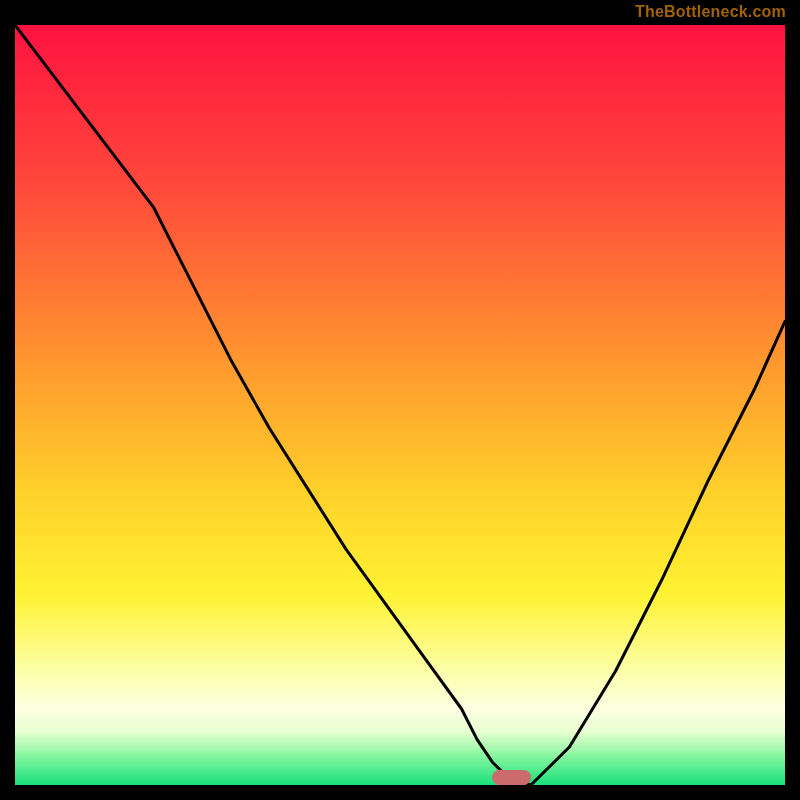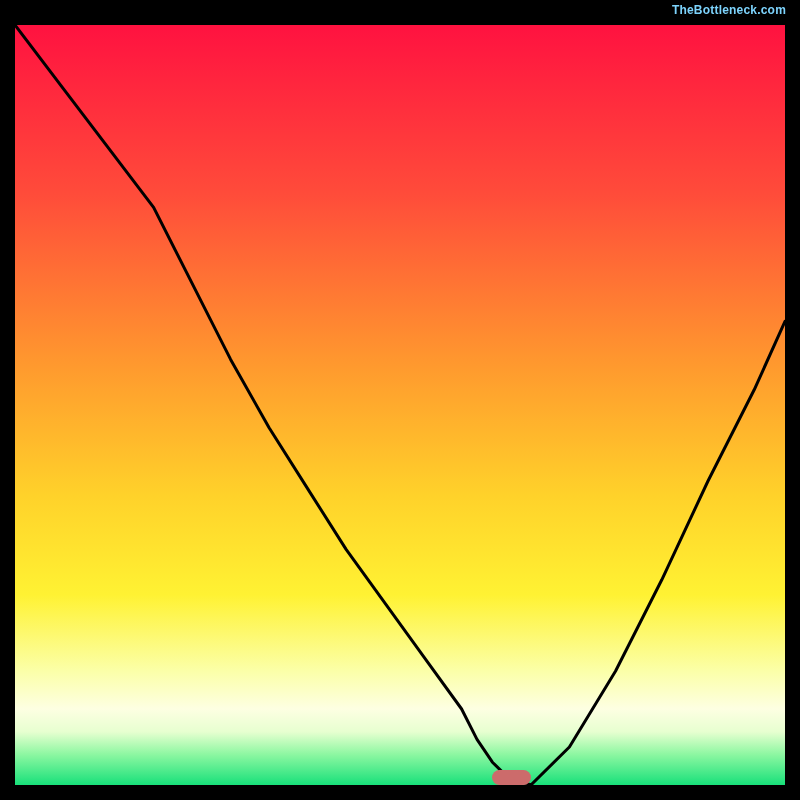--- a/index.html
+++ b/index.html
@@ -35,23 +35,23 @@
   .marker {
     position: absolute;
     background: #cc6b6b;
     border-radius: 8px;
   }
   .watermark {
     position: absolute;
     top: 3px;
     right: 14px;
     font-family: Arial, Helvetica, sans-serif;
-    font-size: 12px;
+    font-size: 16px;
     font-weight: 600;
-    color: #7dd3fc;
+    color: #a16207;
     letter-spacing: 0.2px;
   }
 </style>
 </head>
 <body>
 
 <div class="frame">
 
   <div class="watermark">TheBottleneck.com</div>
 

